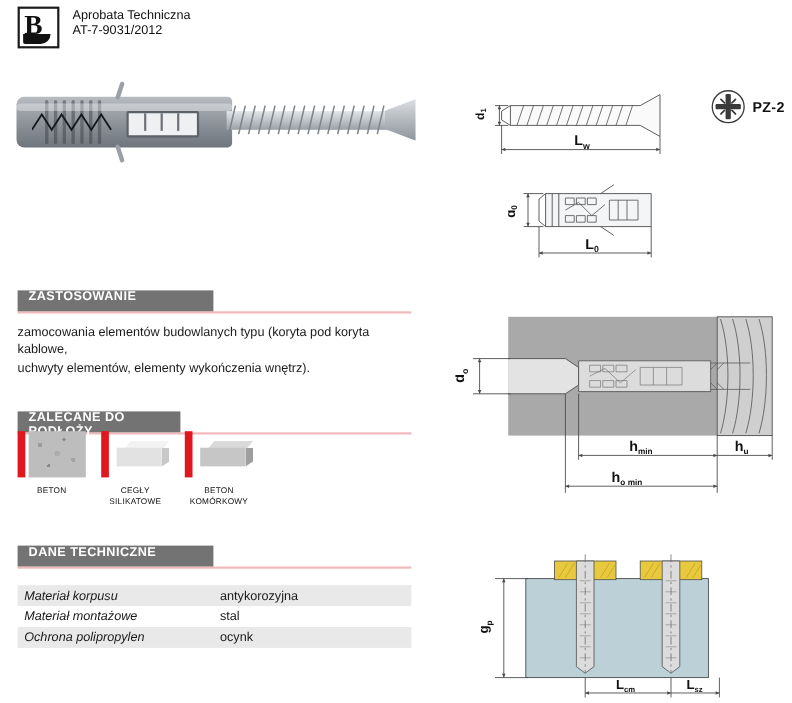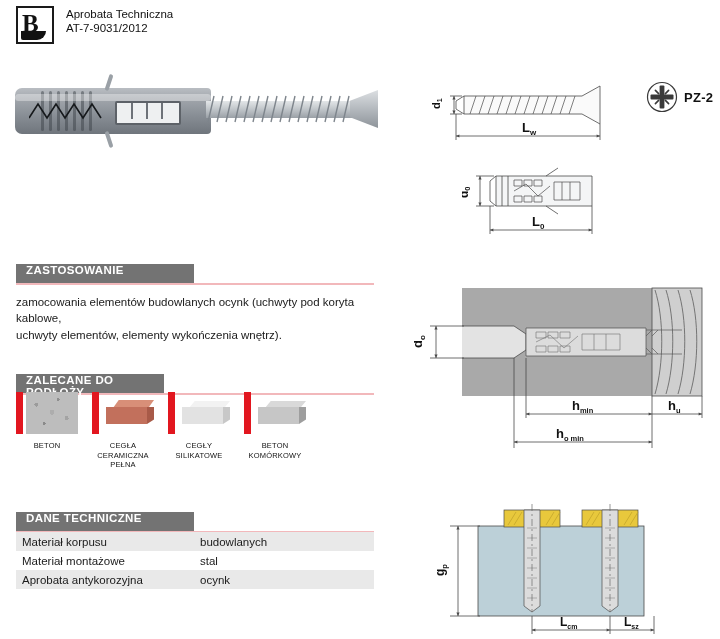--- a/index.html
+++ b/index.html
@@ -104,21 +104,21 @@
   .blk3d .front{position:absolute;left:0;top:6px;width:41px;height:17px;}
   .blk3d .side{position:absolute;left:41px;top:6px;width:7px;height:17px;
      clip-path:polygon(0 0,100% 0,100% 74%,0 100%);}
   .sil .top{background:#f2f2f2;} .sil .front{background:#e2e2e2;} .sil .side{background:#c8c8c8;}
   .aer .top{background:#d9d9d9;} .aer .front{background:#c6c6c6;} .aer .side{background:#9e9e9e;}
 
   
   .tbl{position:absolute;left:16px;top:532px;width:358px;}
   .trow{display:flex;height:19px;align-items:center;font-size:11.5px;}
   .trow.alt{background:#e9e9e9;}
-  .trow .k{width:178px;padding-left:6px;}
+  .trow .k{width:178px;padding-left:6px;font-style:italic;}
   .trow .v{flex:1;}
 
   
   .dwg{position:absolute;}
   .dwg svg{display:block;}
   .pz-label{
     position:absolute;font-size:13px;font-weight:bold;color:#111;letter-spacing:.3px;
   }
 </style>
 </head>
@@ -180,54 +180,41 @@
     </svg>
     <div class="screw-head"></div>
   </div>
 
   <div class="sec" style="left:16px;top:264px;width:358px;">
     <div class="sec-bar" style="width:178px">
       <span>ZASTOSOWANIE</span>
     </div>
     <div class="sec-rule"></div>
     <div class="sec-body">
-      <div>zamocowania elementów budowlanych ocynk (uchwyty pod koryta kablowe,</div>
+      <div>zamocowania elementów budowlanych typu (koryta pod koryta kablowe,</div>
       <div>uchwyty elementów, elementy wykończenia wnętrz).</div>
     </div>
   </div>
 
   <div class="sec" style="left:16px;top:374px;width:358px;">
     <div class="sec-bar" style="width:148px">
       <span>ZALECANE DO PODŁOŻY</span>
     </div>
     <div class="sec-rule"></div>
   </div>
 
   <div class="subs">
     <div class="sub">
       <div class="sub-img">
         <div class="sub-redbar"></div>
         <div class="sub-swatch sw-beton"></div>
       </div>
       <div class="sub-cap">BETON</div>
     </div>
 
-    <div class="sub">
-      <div class="sub-img">
-        <div class="sub-redbar"></div>
-        <div class="sub-swatch">
-          <div class="brick3d">
-              <div class="top"></div>
-              <div class="front"></div>
-              <div class="side"></div>
-            </div>
-        </div>
-      </div>
-      <div class="sub-cap">CEGŁA<br>CERAMICZNA<br>PEŁNA</div>
-    </div>
 
 
     <div class="sub">
       <div class="sub-img">
         <div class="sub-redbar"></div>
         <div class="sub-swatch">
           <div class="blk3d sil">
               <div class="top"></div>
               <div class="front"></div>
               <div class="side"></div>
@@ -245,38 +232,38 @@
               <div class="top"></div>
               <div class="front"></div>
               <div class="side"></div>
             </div>
         </div>
       </div>
       <div class="sub-cap">BETON<br>KOMÓRKOWY</div>
     </div>
   </div>
 
-  <div class="sec" style="left:16px;top:512px;width:358px;">
+  <div class="sec" style="left:16px;top:496px;width:358px;">
     <div class="sec-bar" style="width:178px">
       <span>DANE TECHNICZNE</span>
     </div>
     <div class="sec-rule"></div>
   </div>
 
   <div class="tbl">
     <div class="trow alt">
       <div class="k">Materiał korpusu</div>
-      <div class="v">budowlanych</div>
+      <div class="v">antykorozyjna</div>
     </div>
     <div class="trow">
       <div class="k">Materiał montażowe</div>
       <div class="v">stal</div>
     </div>
     <div class="trow alt">
-      <div class="k">Aprobata antykorozyjna</div>
+      <div class="k">Ochrona polipropylen</div>
       <div class="v">ocynk</div>
     </div>
   </div>
 
   <div class="dwg" style="left:432px;top:70px;">
     <svg width="210" height="80" viewBox="0 0 210 80">
       <g stroke="#4a4a4a" fill="none" stroke-width=".8">
 
         <path d="M32,26 L150,26 L168,16 L168,54 L150,44 L32,44 Z" fill="#fafafa"></path>
         <path d="M32,26 L24,31 L24,39 L32,44"></path>

